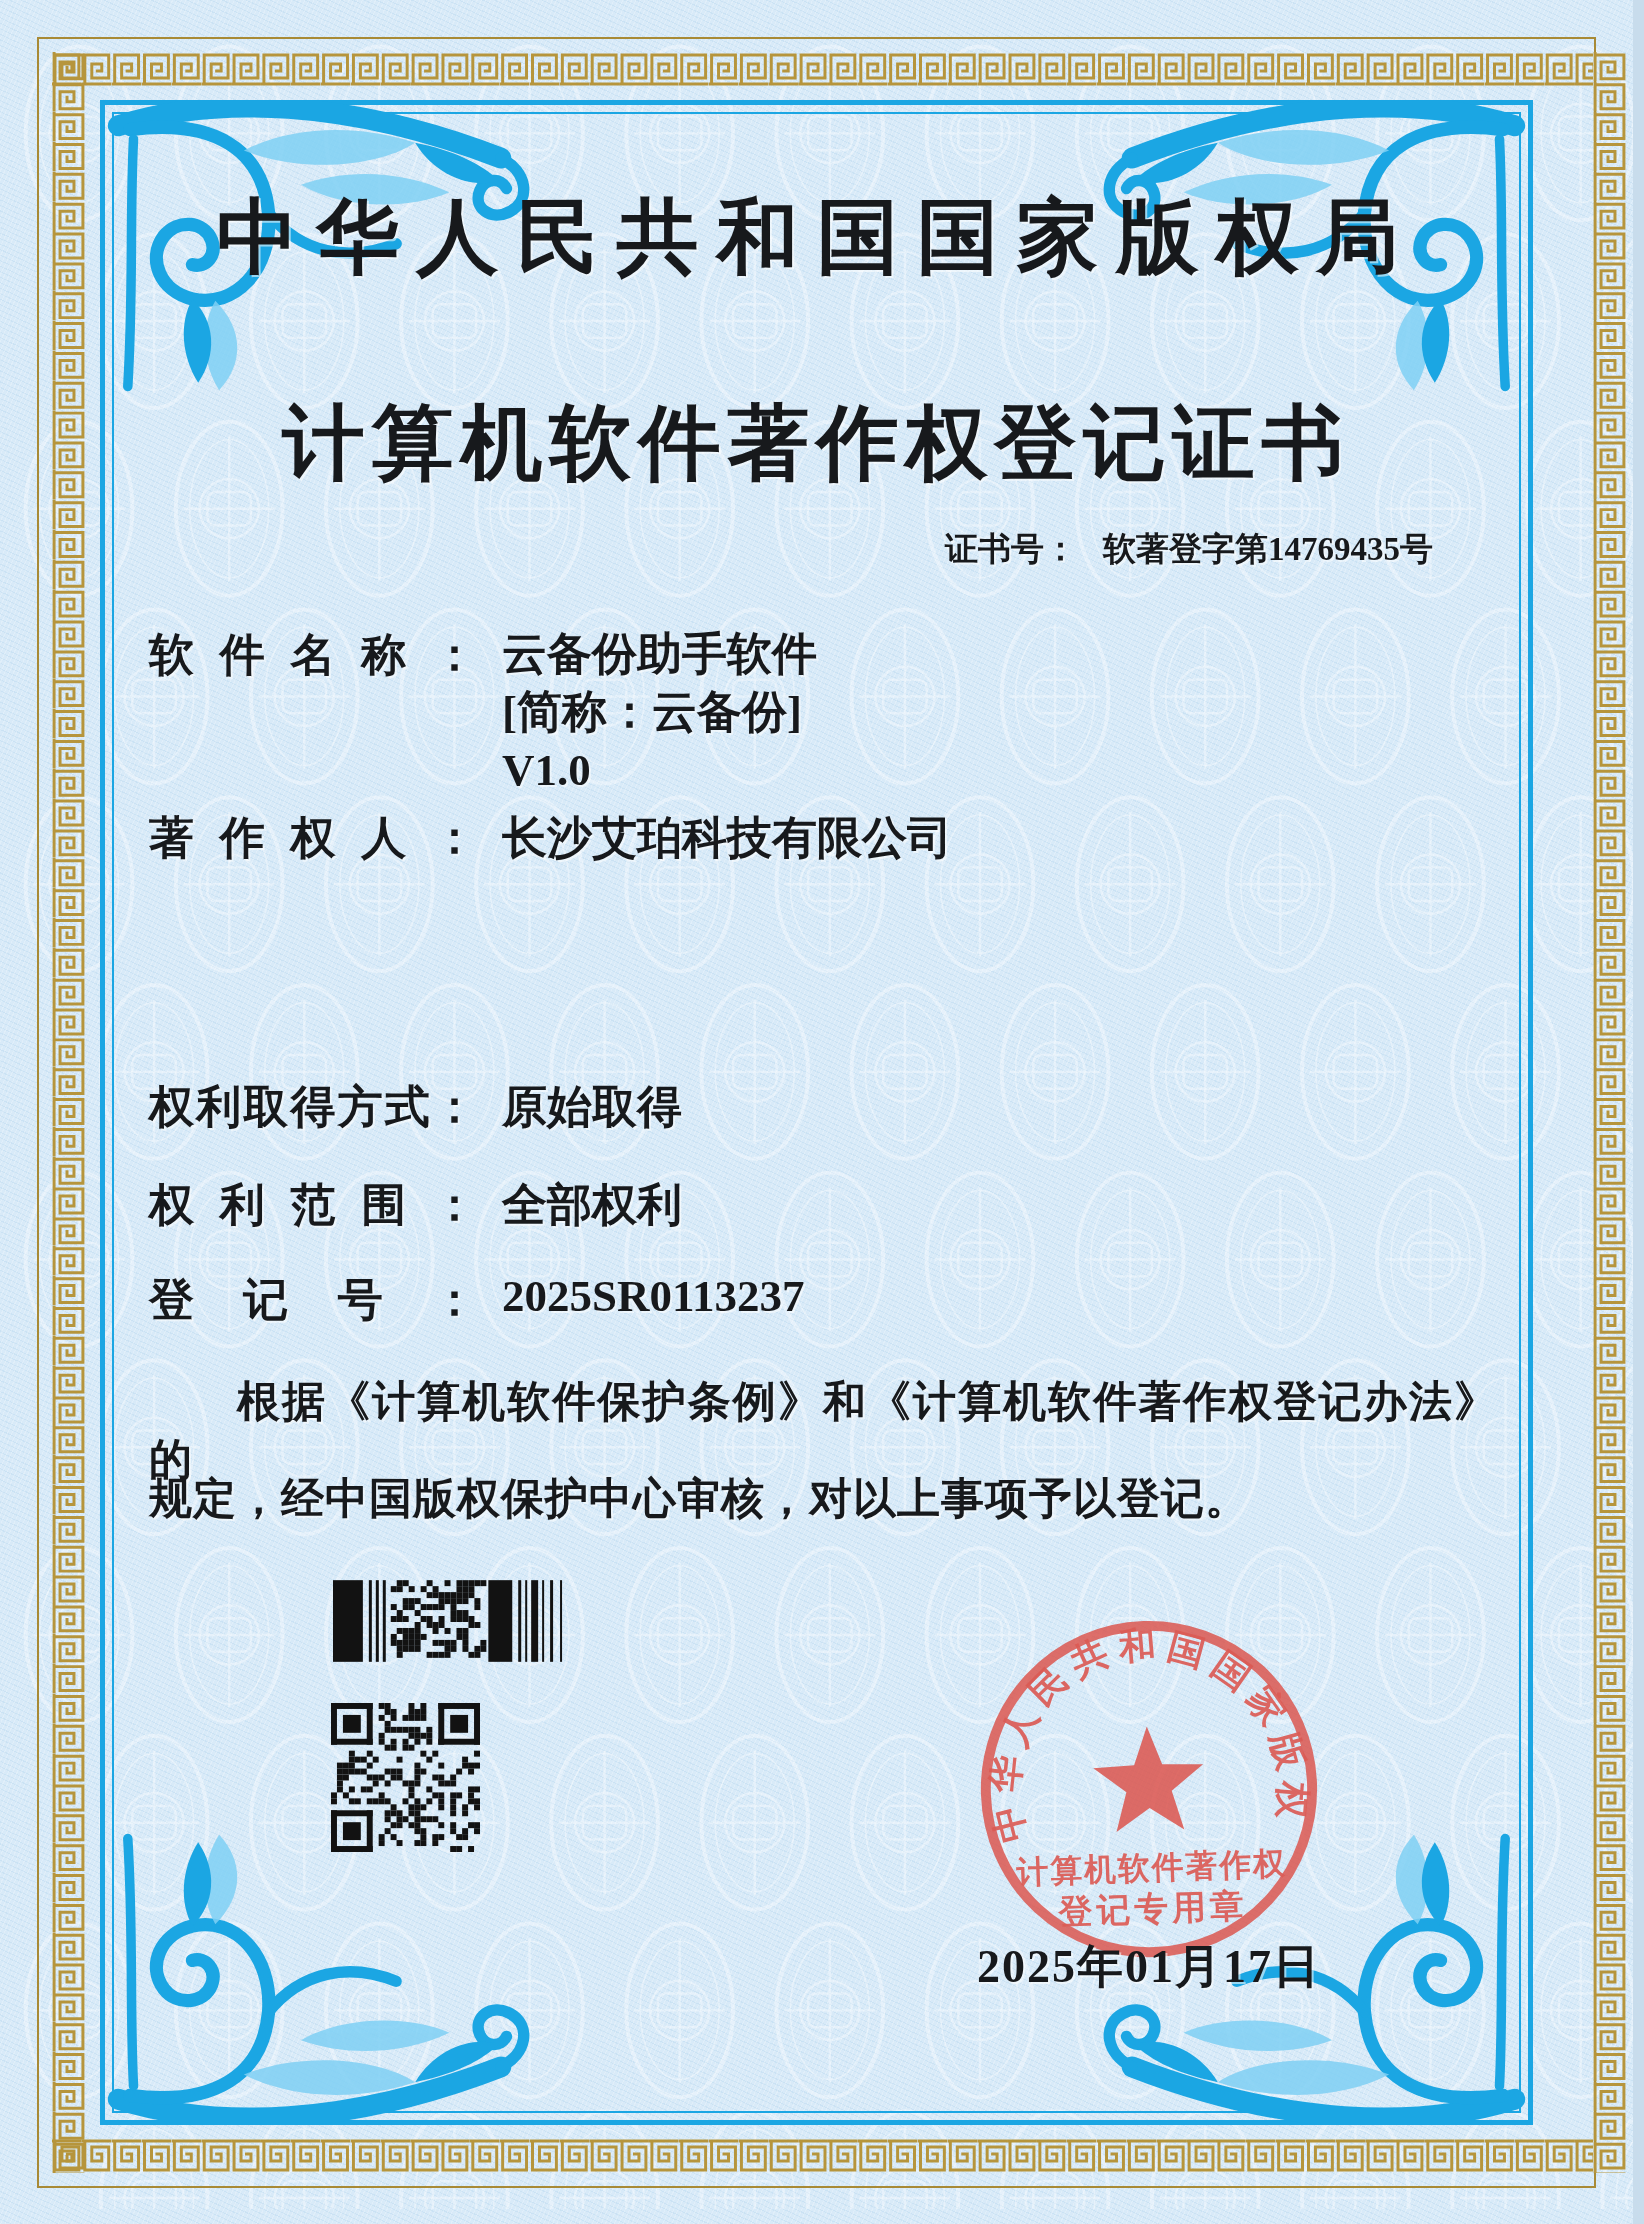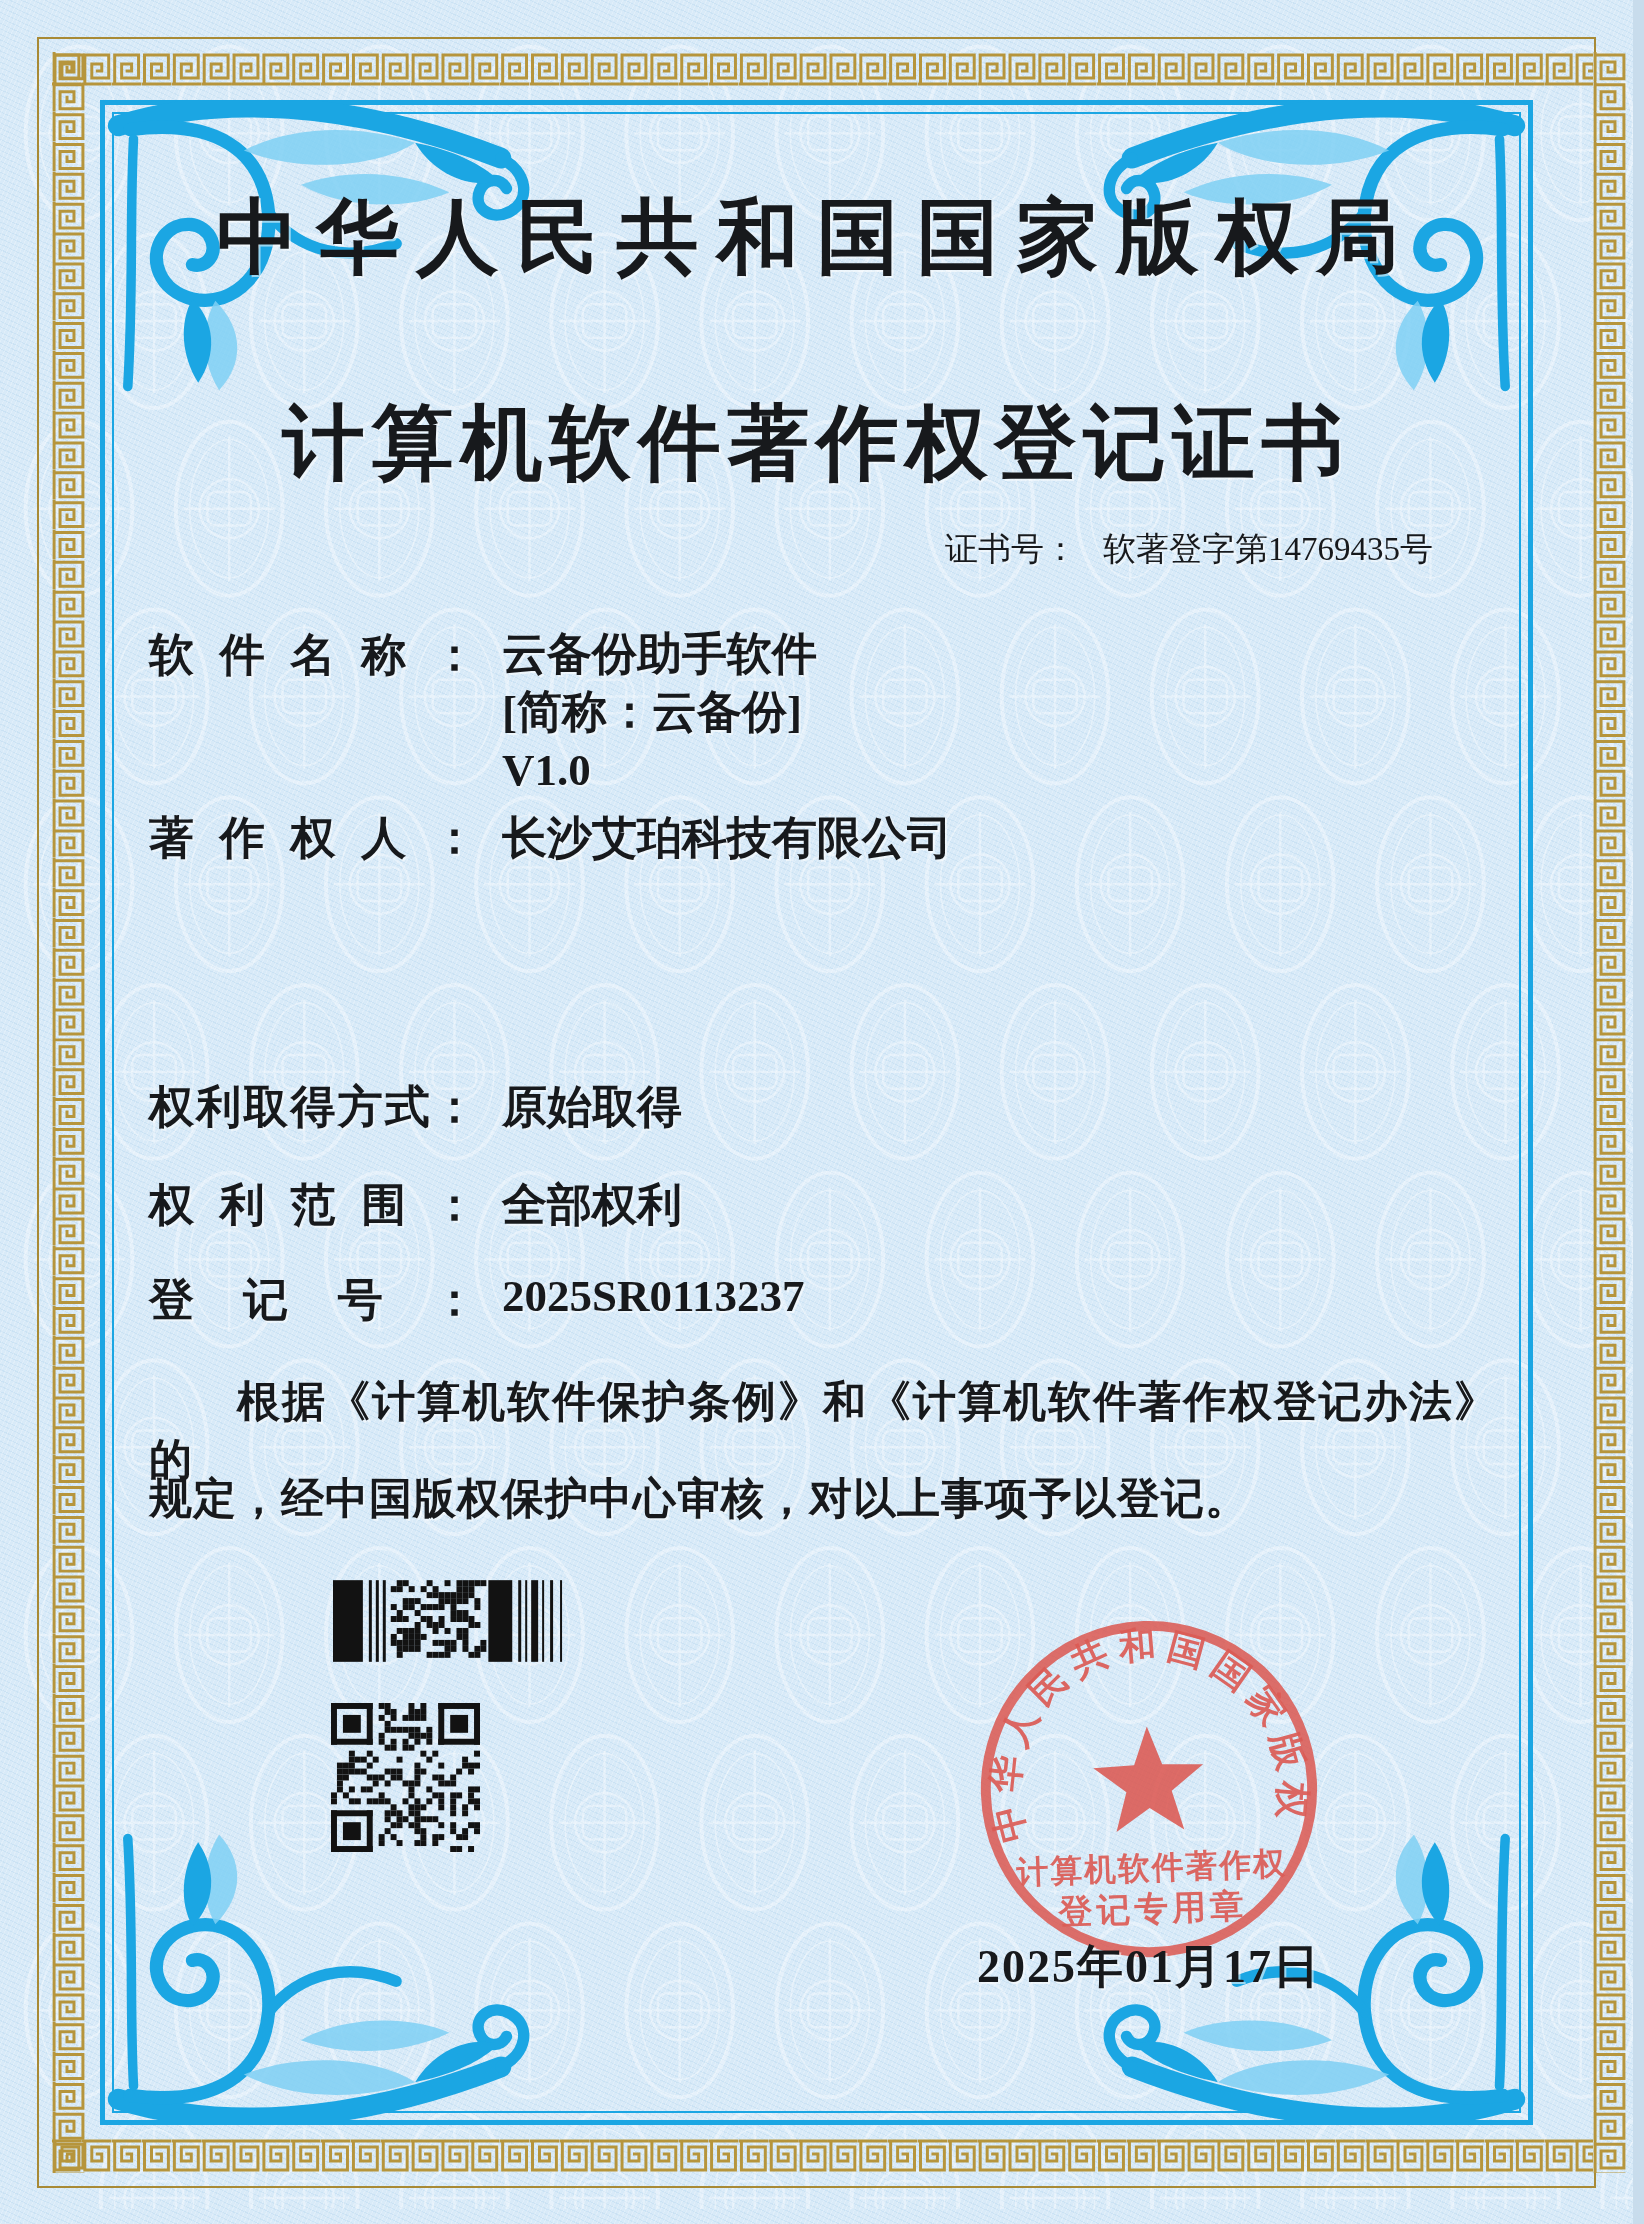--- a/index.html
+++ b/index.html
@@ -28,21 +28,21 @@
   .c-tl{left:101px;top:101px;}
   .c-tr{right:101px;top:101px;transform:scaleX(-1);}
   .c-bl{left:101px;bottom:101px;transform:scaleY(-1);}
   .c-br{right:101px;bottom:101px;transform:scale(-1,-1);}
   
   .tshadow{text-shadow:2px 2px 0 rgba(255,255,255,.55);}
   .title{position:absolute;left:0;width:100%;text-align:center;font-weight:700;
          font-size:82px;line-height:1;white-space:nowrap;}
   .title1{top:197px;letter-spacing:18px;}
   .title2{top:374px;letter-spacing:7px;margin-top:29px;}
-  .certno{position:absolute;top:527px;right:200px;font-size:33px;font-weight:400;white-space:nowrap;}
+  .certno{position:absolute;top:527px;right:200px;font-size:33px;font-weight:700;white-space:nowrap;}
   .certno .lbl{margin-right:26px;}
   .row{position:absolute;left:149px;font-size:45px;font-weight:700;display:flex;align-items:flex-start;white-space:nowrap;}
   .row .label{display:inline-block;width:328px;text-align:justify;text-align-last:justify;flex:none;}
   .row .value{margin-left:25px;}
   .value-lines div{line-height:58px;font-family:Liberation Serif, serif;}
   .r-name{top:625px;}
   .r-owner{top:808px;}
   .r-acq{top:1077px;}
   .r-scope{top:1175px;align-items:center;}
   .r-reg{top:1270px;}

